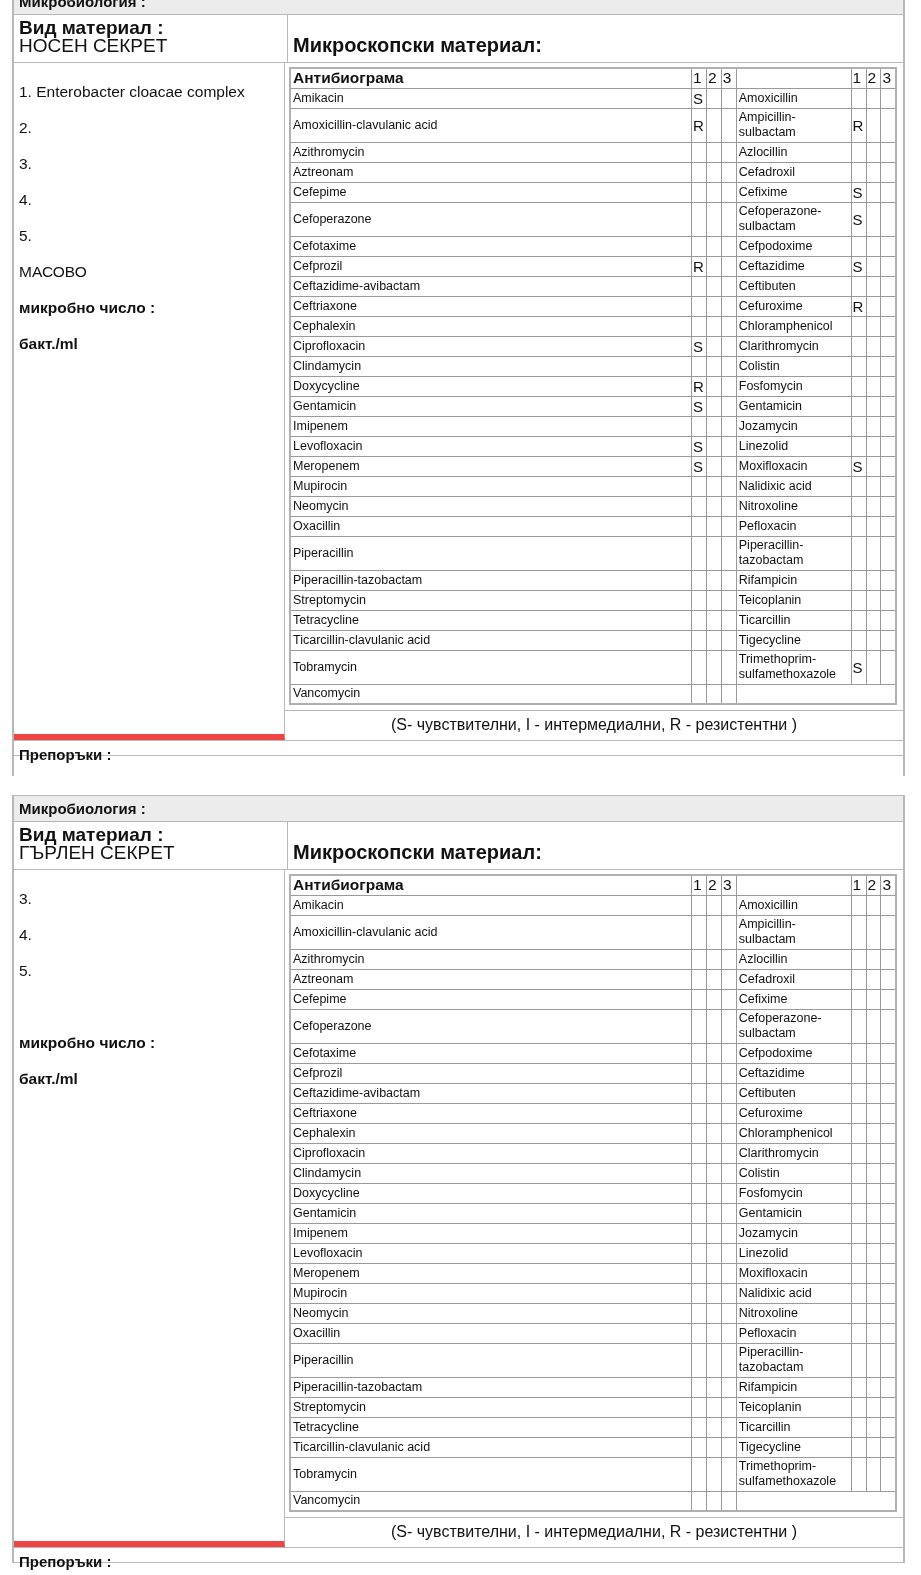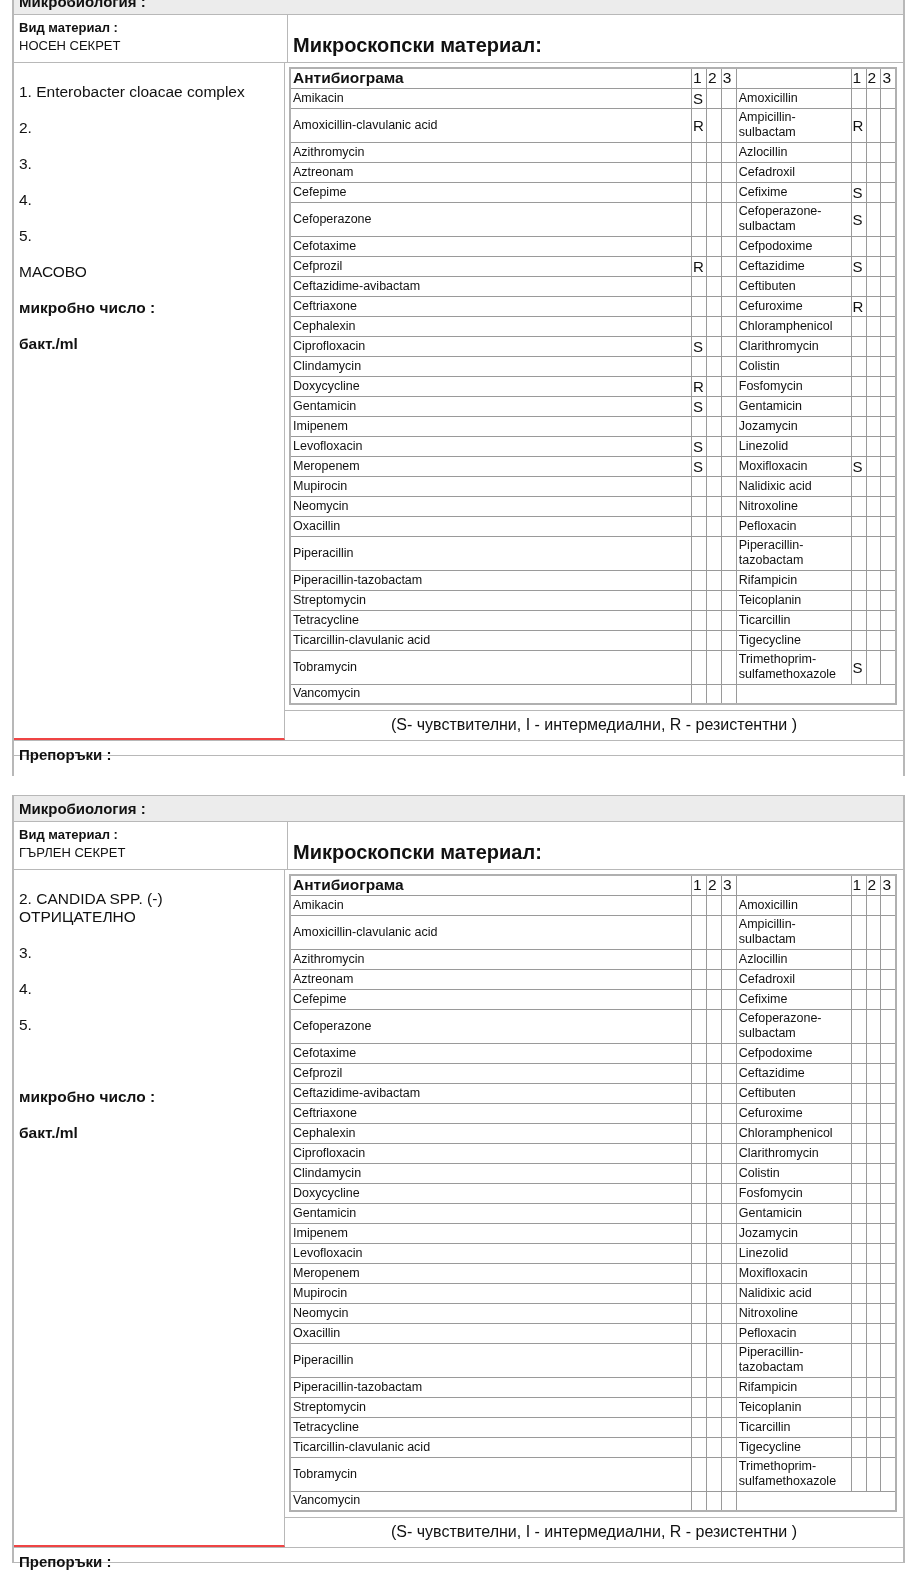--- a/index.html
+++ b/index.html
@@ -11,26 +11,26 @@
   }
   .frame {
     position: absolute; left: 12px; width: 893px;
     border-left: 2px solid #b8b8b8; border-right: 2px solid #b8b8b8;
   }
   .section-head {
     background: #ececec; border-bottom: 1px solid #b8b8b8; border-top: 1px solid #b8b8b8;
     font-weight: bold; font-size: 15px; padding: 4px 5px; height: 27px;
   }
   .row-top { display: flex; border-bottom: 1px solid #b8b8b8; height: 48px; }
-  .row-top .l { width: 274px; border-right: 1px solid #b8b8b8; padding: 4px 5px; font-size: 13px; line-height: 18px; }
+  .row-top .l { width: 274px; border-right: 1px solid #b8b8b8; padding: 4px 5px; font-size: 19px; line-height: 18px; }
   .row-top .r { flex: 1; padding: 19px 5px; font-size: 20px; font-weight: bold; }
   .lbl { font-weight: bold; }
   .row-main { display: flex; }
   .row-main .l {
-    width: 274px; border-right: 1px solid #b8b8b8; border-bottom: 2px solid #ef4444;
+    width: 274px; border-right: 1px solid #b8b8b8; border-bottom: 6px solid #ef4444;
     padding: 20px 5px 12px 5px; font-size: 15.5px; line-height: 18px;
   }
   .row-main .r { flex: 1; padding: 4px 6px 0 4px; }
   .org { margin-bottom: 18px; }
   .bold { font-weight: bold; }
   table.ab {
     border-collapse: collapse; width: 608px; font-size: 12.5px;
     border: 2px solid #b0b0b0;
   }
   table.ab td {
@@ -379,21 +379,20 @@
   <div class="row-top">
     <div class="l">
       <div class="lbl">Вид материал :</div>
       <div>ГЪРЛЕН СЕКРЕТ</div>
     </div>
     <div class="r">Микроскопски материал:</div>
   </div>
   <div class="row-main">
     <div class="l">
       <div class="orgs">
-          <div class="org">2. CANDIDA SPP. (-) ОТРИЦАТЕЛНО</div>
           <div class="org">3.</div>
           <div class="org">4.</div>
           <div class="org">5.</div>
         </div>
       <div style="margin-bottom:18px;min-height:18px;"></div>
       <div class="bold" style="margin-bottom:18px;">микробно число :</div>
       <div class="bold">бакт./ml</div>
     </div>
     <div class="r">
       <table class="ab">

